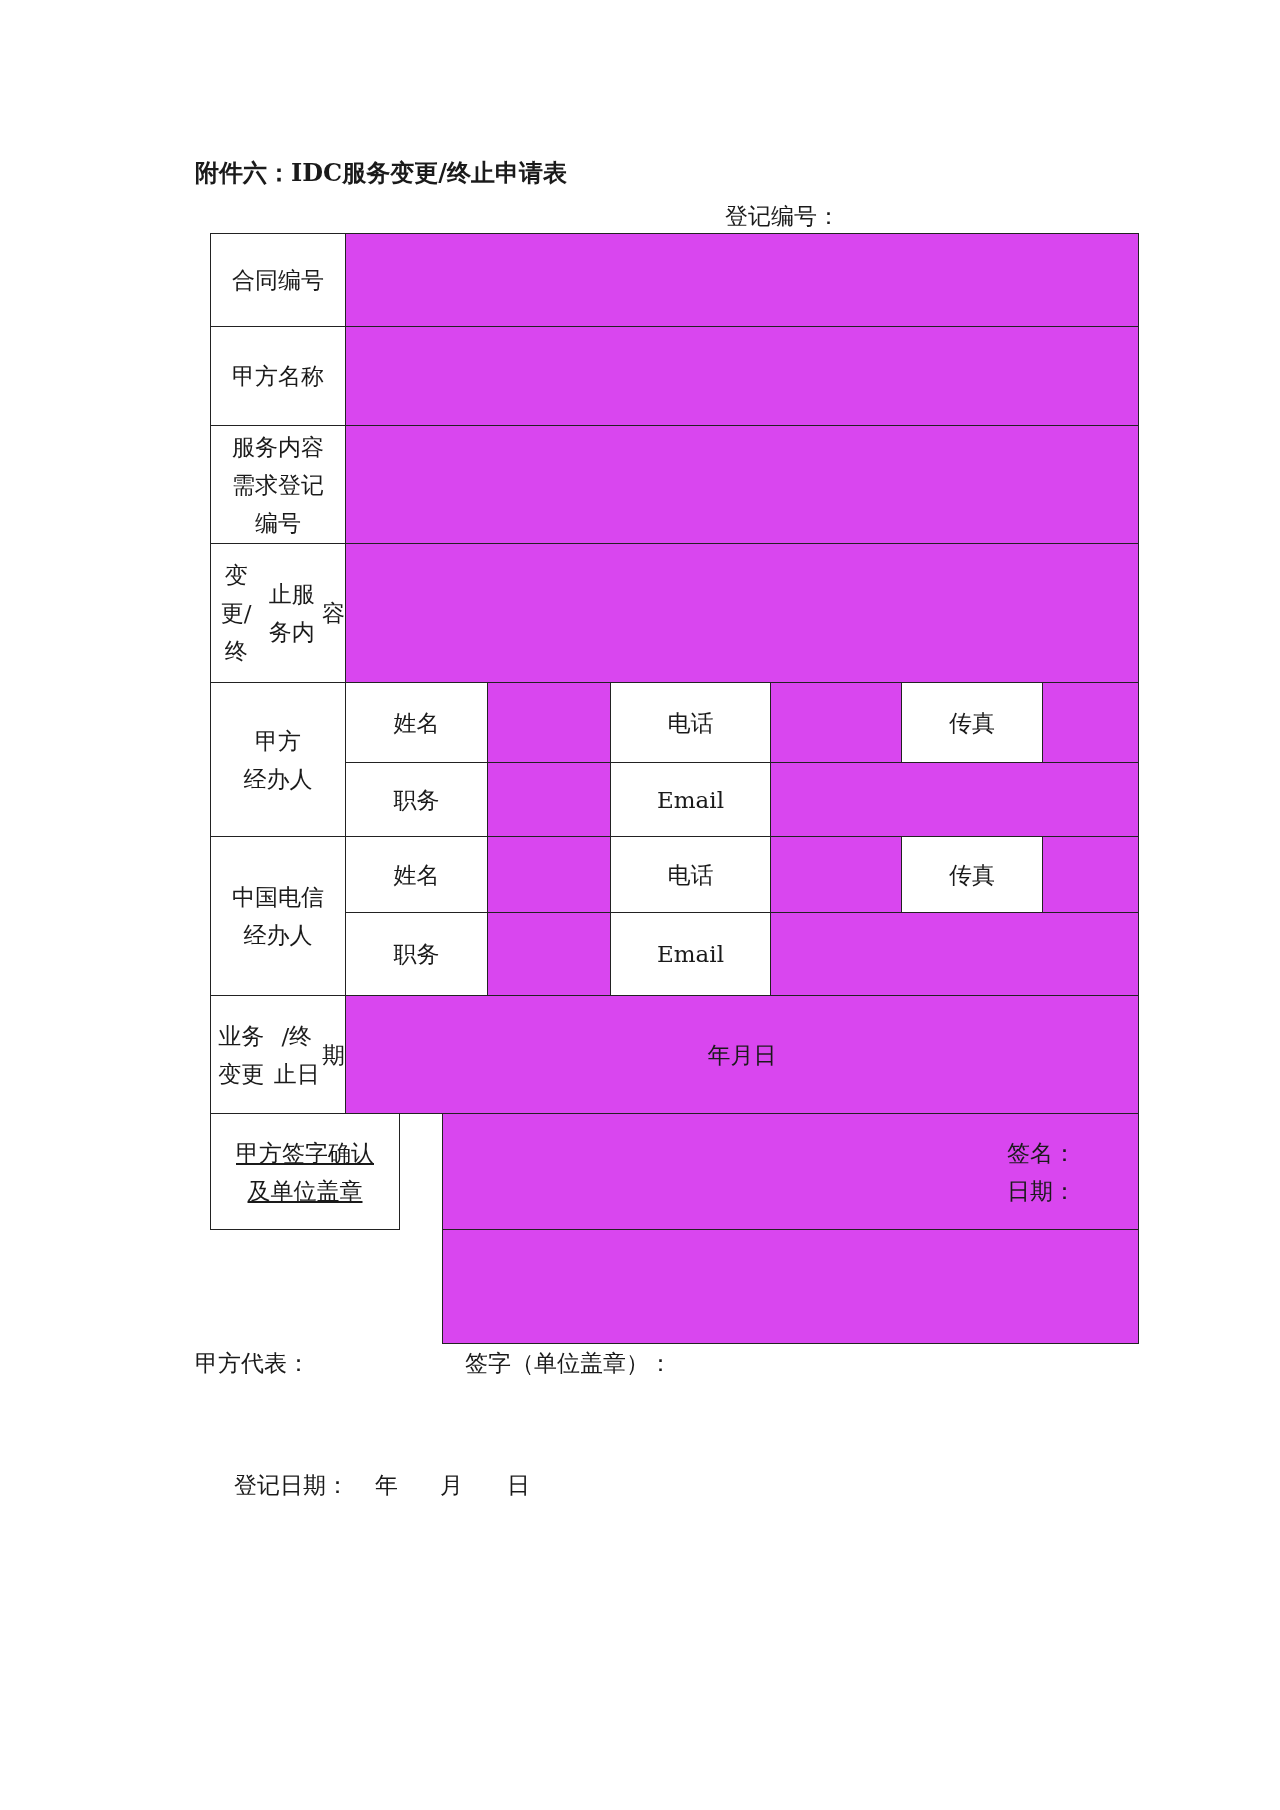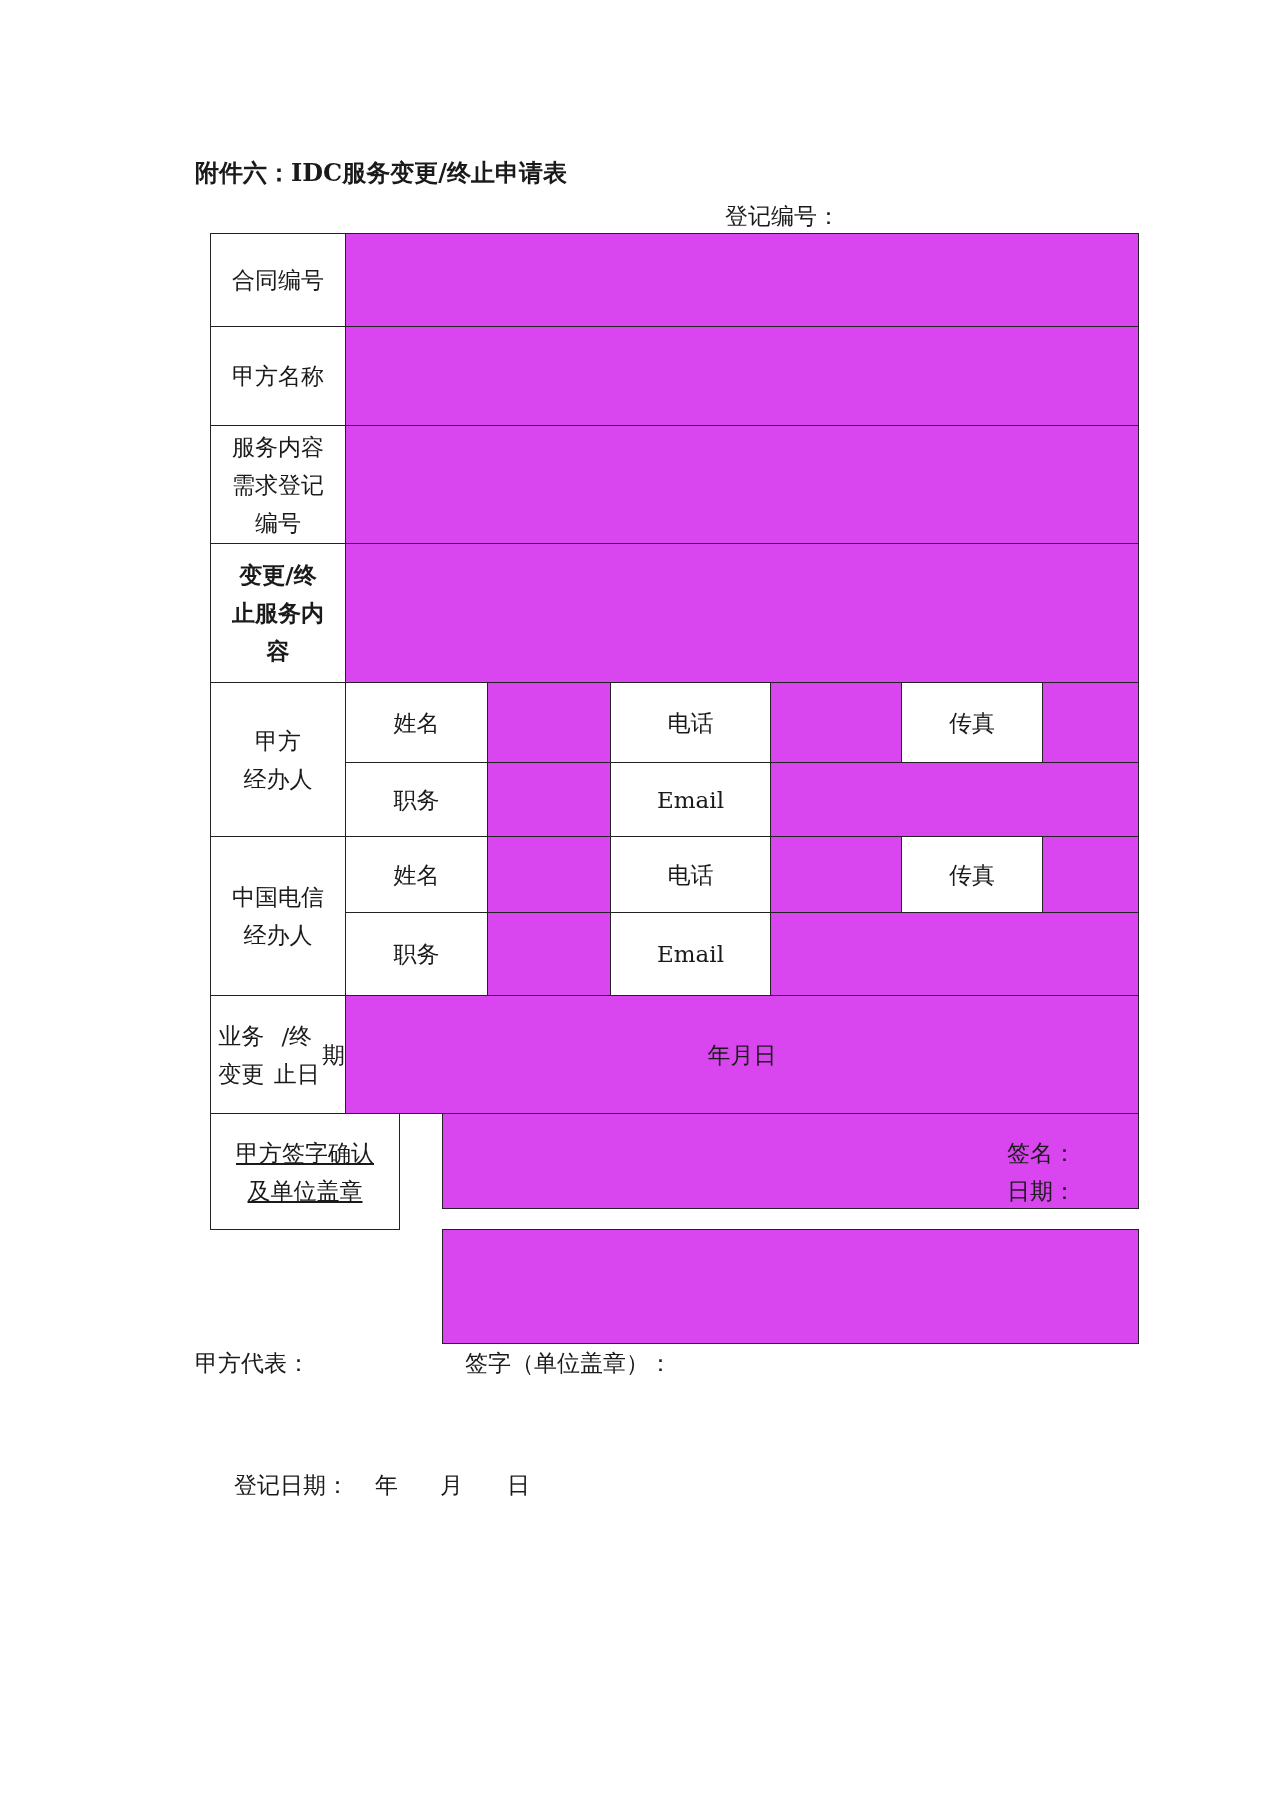--- a/index.html
+++ b/index.html
@@ -35,21 +35,21 @@
   </div>
   <div class="cell input" style="left:135px;top:93px;width:794px;height:100px;"></div>
 
   <div class="cell" style="left:0;top:192px;width:136px;height:119px;flex-direction:column;">
     <span class="lbl">服务内容</span>
     <span class="lbl">需求登记</span>
     <span class="lbl">编号</span>
   </div>
   <div class="cell input" style="left:135px;top:192px;width:794px;height:119px;"></div>
 
-  <div class="cell" style="left:0;top:310px;width:136px;height:140px;flex-direction:column;font-weight:bold;">
+  <div class="cell" style="left:0;top:310px;width:136px;height:140px;flex-direction:row;">
     <span class="lbl">变更/终</span>
     <span class="lbl">止服务内</span>
     <span class="lbl">容</span>
   </div>
   <div class="cell input" style="left:135px;top:310px;width:794px;height:140px;"></div>
 
   <div class="cell" style="left:0;top:449px;width:136px;height:155px;flex-direction:column;">
     <span class="lbl">甲方</span>
     <span class="lbl">经办人</span>
   </div>
@@ -107,21 +107,21 @@
     <span class="lbl">期</span>
   </div>
   <div class="cell input" style="left:135px;top:762px;width:794px;height:119px;">
     <span>年月日</span>
   </div>
 
   <div class="cell" style="left:0;top:880px;width:190px;height:117px;flex-direction:column;text-decoration:underline;">
     <span class="lbl">甲方签字确认</span>
     <span class="lbl">及单位盖章</span>
   </div>
-  <div class="cell input" style="left:232px;top:880px;width:697px;height:96px;display:block;">
+  <div class="cell input" style="left:232px;top:880px;width:697px;height:117px;display:block;">
     <div class="sign-area">
       <div>签名：</div>
       <div>日期：</div>
     </div>
   </div>
 
   <div class="cell input" style="left:232px;top:996px;width:697px;height:115px;"></div>
 </div>
 
 <div class="abs footer" style="left:195px;top:1348px;">甲方代表：</div>

